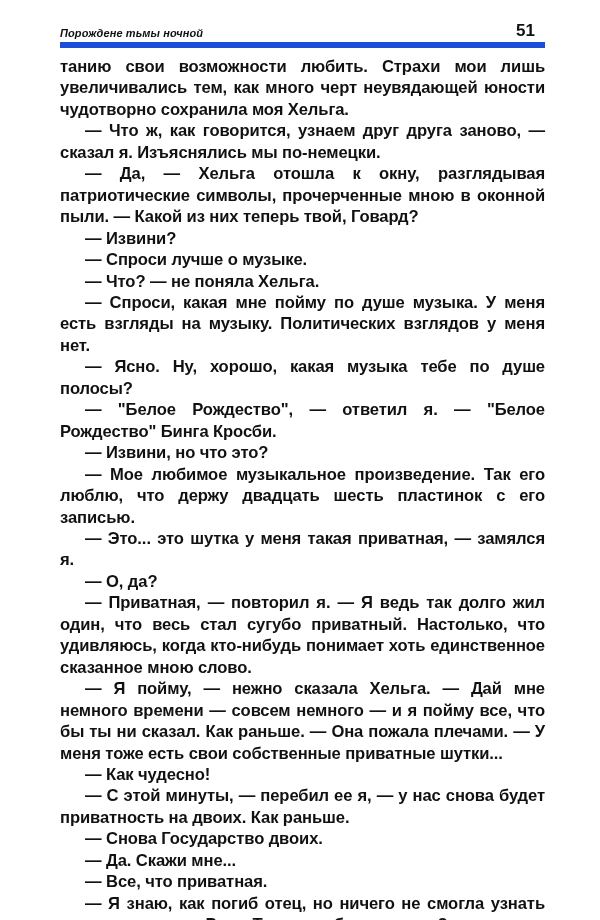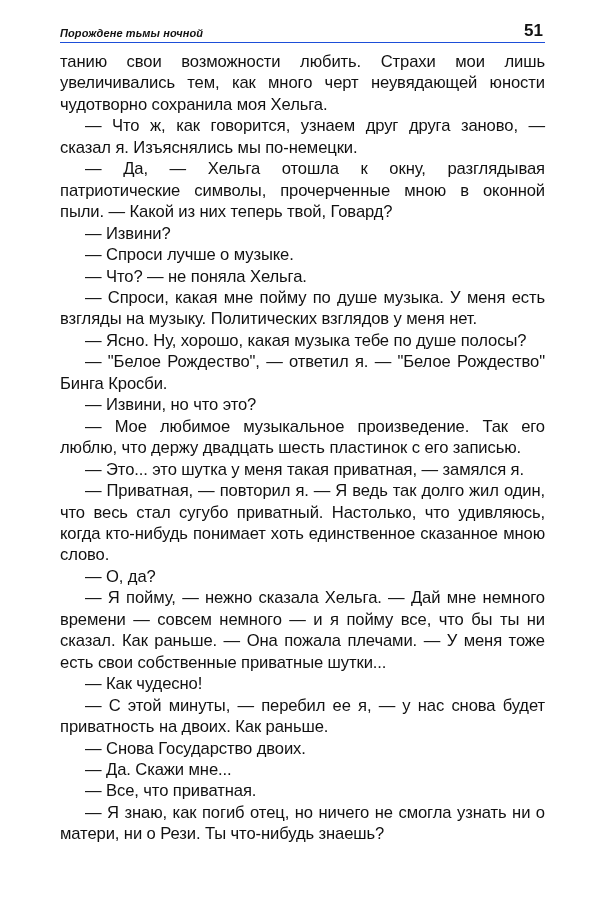--- a/index.html
+++ b/index.html
@@ -17,48 +17,49 @@
     }
     .page {
       position: absolute;
       left: 60px;
       top: 18px;
       width: 485px;
     }
     .running-head {
       position: relative;
       height: 24px;
-      border-bottom: 1px solid #1d4ed8;
+      border-bottom: 6px solid #1d4ed8;
     }
     .running-title {
       position: absolute;
       left: 0;
       bottom: 3px;
       font-size: 11px;
       font-weight: bold;
       font-style: italic;
       letter-spacing: 0.1px;
     }
     .page-number {
       position: absolute;
-      right: 2px;
+      right: 10px;
       bottom: 1px;
       font-size: 17px;
       font-weight: bold;
     }
     .body-text {
       margin-top: 8px;
       font-size: 16.6px;
       line-height: 21.45px;
       text-align: justify;
       letter-spacing: -0.1px;
     }
     .body-text p {
       margin: 0;
       text-indent: 25px;
+      font-weight: bold;
     }
     .body-text p.cont {
       text-indent: 0;
     }
   </style>
 </head>
 <body>
 
 <div class="page">
   <div class="running-head">
@@ -72,22 +73,22 @@
     <p>— Да, — Хельга отошла к окну, разглядывая патриотические символы, прочерченные мною в оконной пыли. — Какой из них теперь твой, Говард?</p>
     <p>— Извини?</p>
     <p>— Спроси лучше о музыке.</p>
     <p>— Что? — не поняла Хельга.</p>
     <p>— Спроси, какая мне пойму по душе музыка. У меня есть взгляды на музыку. Политических взглядов у меня нет.</p>
     <p>— Ясно. Ну, хорошо, какая музыка тебе по душе полосы?</p>
     <p>— "Белое Рождество", — ответил я. — "Белое Рождество" Бинга Кросби.</p>
     <p>— Извини, но что это?</p>
     <p>— Мое любимое музыкальное произведение. Так его люблю, что держу двадцать шесть пластинок с его записью.</p>
     <p>— Это... это шутка у меня такая приватная, — замялся я.</p>
+    <p>— О, да?</p>
     <p>— Приватная, — повторил я. — Я ведь так долго жил один, что весь стал сугубо приватный. Настолько, что удивляюсь, когда кто-нибудь понимает хоть единственное сказанное мною слово.</p>
-    <p>— О, да?</p>
     <p>— Я пойму, — нежно сказала Хельга. — Дай мне немного времени — совсем немного — и я пойму все, что бы ты ни сказал. Как раньше. — Она пожала плечами. — У меня тоже есть свои собственные приватные шутки...</p>
     <p>— Как чудесно!</p>
     <p>— С этой минуты, — перебил ее я, — у нас снова будет приватность на двоих. Как раньше.</p>
     <p>— Снова Государство двоих.</p>
     <p>— Да. Скажи мне...</p>
     <p>— Все, что приватная.</p>
     <p>— Я знаю, как погиб отец, но ничего не смогла узнать ни о матери, ни о Рези. Ты что-нибудь знаешь?</p>
 
   </div>
 </div>

